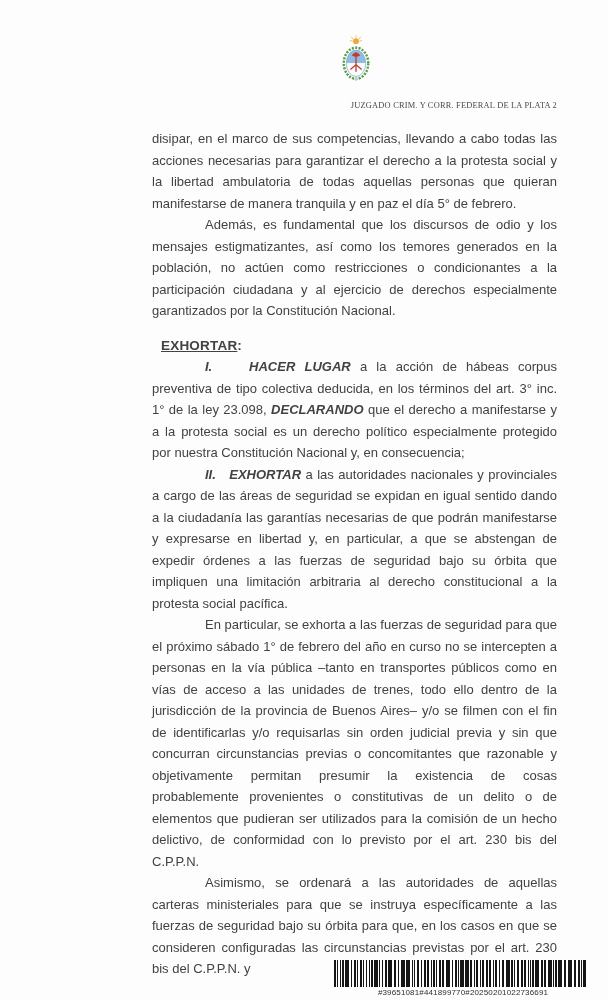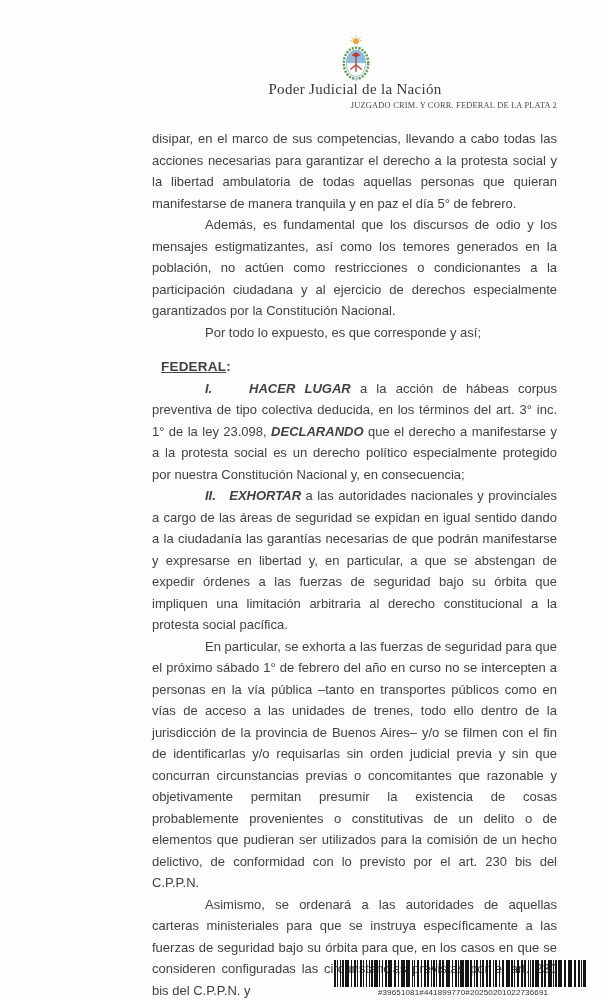--- a/index.html
+++ b/index.html
@@ -113,31 +113,29 @@
     <g stroke="#c23a2f" stroke-width="1.4" fill="#c23a2f">
       <line x1="20" y1="21" x2="20" y2="39"></line>
       <path d="M 16.5 21.5 Q 20 16.5 23.5 21.5 Q 20 23.5 16.5 21.5 Z"></path>
       <line x1="14" y1="36.5" x2="20" y2="31.5"></line>
       <line x1="26" y1="36.5" x2="20" y2="31.5"></line>
     </g>
 
     <circle cx="20" cy="47" r="1.6" fill="#b9c9dd"></circle>
   </svg>
 
-  <div class="institution">Poder Judicial de la Nación</div>
 
   <div class="header-right">
     <div>JUZGADO CRIM. Y CORR. FEDERAL DE LA PLATA 2</div>
   </div>
 
   <div class="doc-body">
       <p><span>disipar, en el marco de sus competencias, llevando a cabo todas las acciones necesarias para garantizar el derecho a la protesta social y la libertad ambulatoria de todas aquellas personas que quieran manifestarse de manera tranquila y en paz el día 5° de febrero.</span></p>
       <p class="indent"><span>Además, es fundamental que los discursos de odio y los mensajes estigmatizantes, así como los temores generados en la población, no actúen como restricciones o condicionantes a la participación ciudadana y al ejercicio de derechos especialmente garantizados por la Constitución Nacional.</span></p>
-      <p class="indent"><span>Por todo lo expuesto, es que corresponde y así;</span></p>
-      <div class="heading"><span class="u">FEDERAL</span>:</div>
+      <div class="heading"><span class="u">EXHORTAR</span>:</div>
       <p class="indent"><span class="b">I.&nbsp;&nbsp;&nbsp;&nbsp;HACER LUGAR</span><span> a la acción de hábeas corpus preventiva de tipo colectiva deducida, en los términos del art. 3° inc. 1° de la ley 23.098, </span><span class="b">DECLARANDO</span><span> que el derecho a manifestarse y a la protesta social es un derecho político especialmente protegido por nuestra Constitución Nacional y, en consecuencia;</span></p>
       <p class="indent"><span class="b">II.&nbsp;&nbsp;&nbsp;EXHORTAR</span><span> a las autoridades nacionales y provinciales a cargo de las áreas de seguridad se expidan en igual sentido dando a la ciudadanía las garantías necesarias de que podrán manifestarse y expresarse en libertad y, en particular, a que se abstengan de expedir órdenes a las fuerzas de seguridad bajo su órbita que impliquen una limitación arbitraria al derecho constitucional a la protesta social pacífica.</span></p>
       <p class="indent"><span>En particular, se exhorta a las fuerzas de seguridad para que el próximo sábado 1° de febrero del año en curso no se intercepten a personas en la vía pública –tanto en transportes públicos como en vías de acceso a las unidades de trenes, todo ello dentro de la jurisdicción de la provincia de Buenos Aires– y/o se filmen con el fin de identificarlas y/o requisarlas sin orden judicial previa y sin que concurran circunstancias previas o concomitantes que razonable y objetivamente permitan presumir la existencia de cosas probablemente provenientes o constitutivas de un delito o de elementos que pudieran ser utilizados para la comisión de un hecho delictivo, de conformidad con lo previsto por el art. 230 bis del C.P.P.N.</span></p>
       <p class="indent"><span>Asimismo, se ordenará a las autoridades de aquellas carteras ministeriales para que se instruya específicamente a las fuerzas de seguridad bajo su órbita para que, en los casos en que se consideren configuradas las circunstancias previstas por el art. 230 bis del C.P.P.N. y</span></p>
     </div>
 
   <div class="barcode">
     <div class="barcode-bars">
         <div class="bar" style="width: 2px;"></div>
         <div class="gap" style="width: 1px;"></div>

